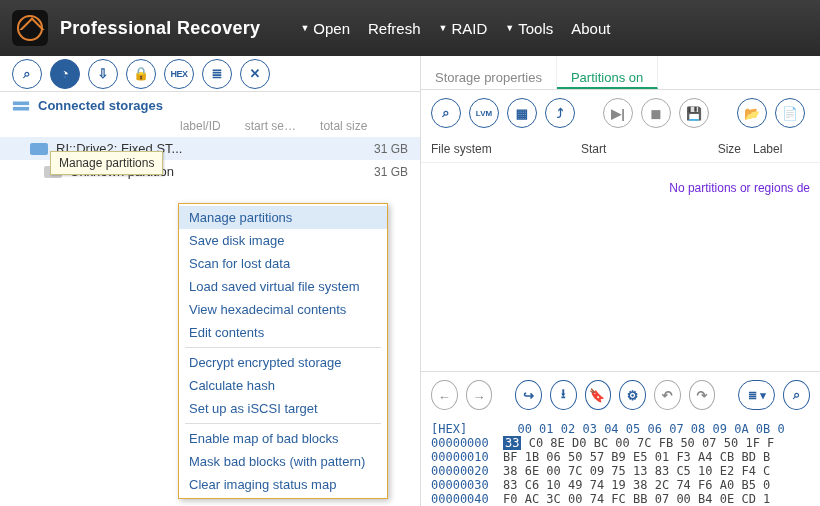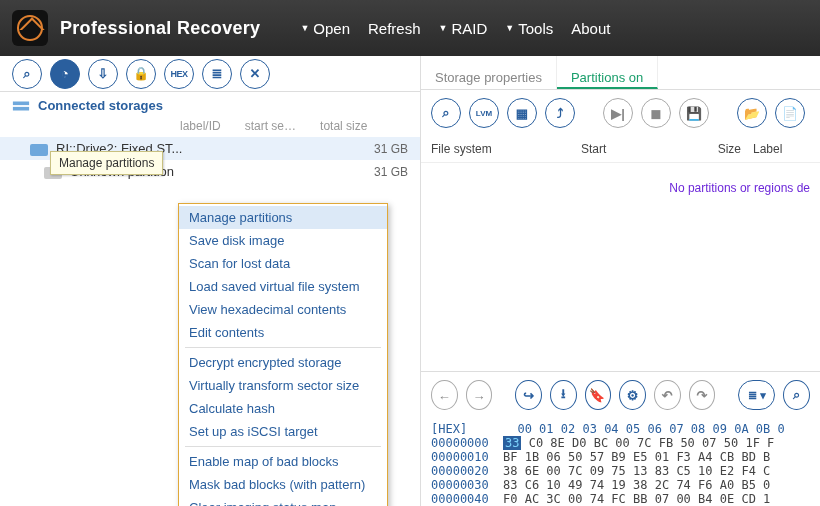--- a/index.html
+++ b/index.html
@@ -15,21 +15,21 @@
   .toolbar-row { height:36px; display:flex; align-items:center; gap:8px; padding:0 12px; border-bottom:1px solid #ddd;}
   .tb-btn { width:30px; height:30px; border:1.5px solid #2a5f9e; border-radius:50%; display:flex; align-items:center; justify-content:center; color:#2a5f9e; background:#fff; cursor:pointer; font-size:13px; font-weight:bold;}
   .tb-btn.active { background:#2a5f9e; color:#fff;}
   .tb-btn.grey { border-color:#aaa; color:#888;}
   .tooltip { position:absolute; left:50px; top:95px; background:#fffde7; border:1px solid #c8c080; padding:4px 8px; font-size:12px; z-index:50; box-shadow:1px 1px 2px rgba(0,0,0,.2);}
   .main { display:flex; height:calc(506px - 56px); }
   .left { width:420px; position:relative; }
   .right { flex:1; border-left:1px solid #ddd; display:flex; flex-direction:column; overflow:hidden;}
   .section-head { display:flex; align-items:center; gap:8px; padding:6px 12px; color:#2a5f9e; font-weight:600;}
   .col-heads { display:flex; padding:0 12px 4px 180px; gap:24px; color:#999; font-size:12px;}
-  .storage-row { display:flex; align-items:flex-end; padding:4px 12px; gap:8px; }
+  .storage-row { display:flex; align-items:center; padding:4px 12px; gap:8px; }
   .storage-row.sel { background:#e8f1fb;}
   .drv-icon { width:18px; height:12px; background:#6fa8dc; border-radius:2px; }
   .drv-icon.grey { background:#ccc;}
   .storage-label { flex:1; white-space:nowrap; overflow:hidden; text-overflow:ellipsis;}
   .storage-size { color:#666; font-size:12px; width:60px; text-align:right;}
   .ctx-menu { position:absolute; left:178px; top:147px; width:210px; background:#fff; border:1px solid #e0a838; box-shadow:2px 2px 6px rgba(0,0,0,.25); z-index:40; padding:2px 0;}
   .ctx-item { padding:4px 10px; cursor:pointer; color:#2a5f9e;}
   .ctx-item.hl { background:#dce9f7;}
   .ctx-sep { height:1px; background:#ddd; margin:3px 6px;}
   
@@ -40,21 +40,21 @@
   .dot.green { background:#1a9e6b;}
   .r-toolbar { display:flex; gap:8px; padding:8px 10px; flex-wrap:nowrap;}
   .table-head { display:flex; padding:6px 10px; border-bottom:1px solid #eee; color:#444; gap:0;}
   .th { font-size:12px;}
   .empty { text-align:right; color:#6d28d9; padding:18px 10px; font-size:12px;}
   .hex-tools { display:flex; gap:8px; padding:8px 10px; border-top:1px solid #ddd; margin-top:auto;}
   .hex-area { padding:4px 10px 0 10px; font-family: Consolas, monospace; font-size:12px; color:#444; }
   .hex-head { color:#2a5f9e; }
   .hex-row { white-space:pre; }
   .hex-addr { color:#2a5f9e; display:inline-block; width:72px;}
-  .hex-first { background:#2a5f9e; color:#7dd3fc; padding:0 2px;}
+  .hex-first { background:#2a5f9e; color:#ffffff; padding:0 2px;}
   .disk-icon { width:18px; height:14px; display:inline-block;}
   .disk-icon svg { width:100%; height:100%;}
 </style>
 </head>
 <body>
 
 <div class="titlebar">
   <div class="logo">
       <div class="logo-inner"></div>
     </div>
@@ -122,21 +122,20 @@
 
     <div class="ctx-menu" id="ctx">
         <div class="ctx-item hl">Manage partitions</div>
         <div class="ctx-item">Save disk image</div>
         <div class="ctx-item">Scan for lost data</div>
         <div class="ctx-item">Load saved virtual file system</div>
         <div class="ctx-item">View hexadecimal contents</div>
         <div class="ctx-item">Edit contents</div>
         <div class="ctx-sep"></div>
         <div class="ctx-item">Decrypt encrypted storage</div>
-        <div class="ctx-item">Virtually transform sector size</div>
         <div class="ctx-item">Calculate hash</div>
         <div class="ctx-item">Set up as iSCSI target</div>
         <div class="ctx-sep"></div>
         <div class="ctx-item">Enable map of bad blocks</div>
         <div class="ctx-item">Mask bad blocks (with pattern)</div>
         <div class="ctx-item">Clear imaging status map</div>
       </div>
   </div>
 
   <div class="right">

